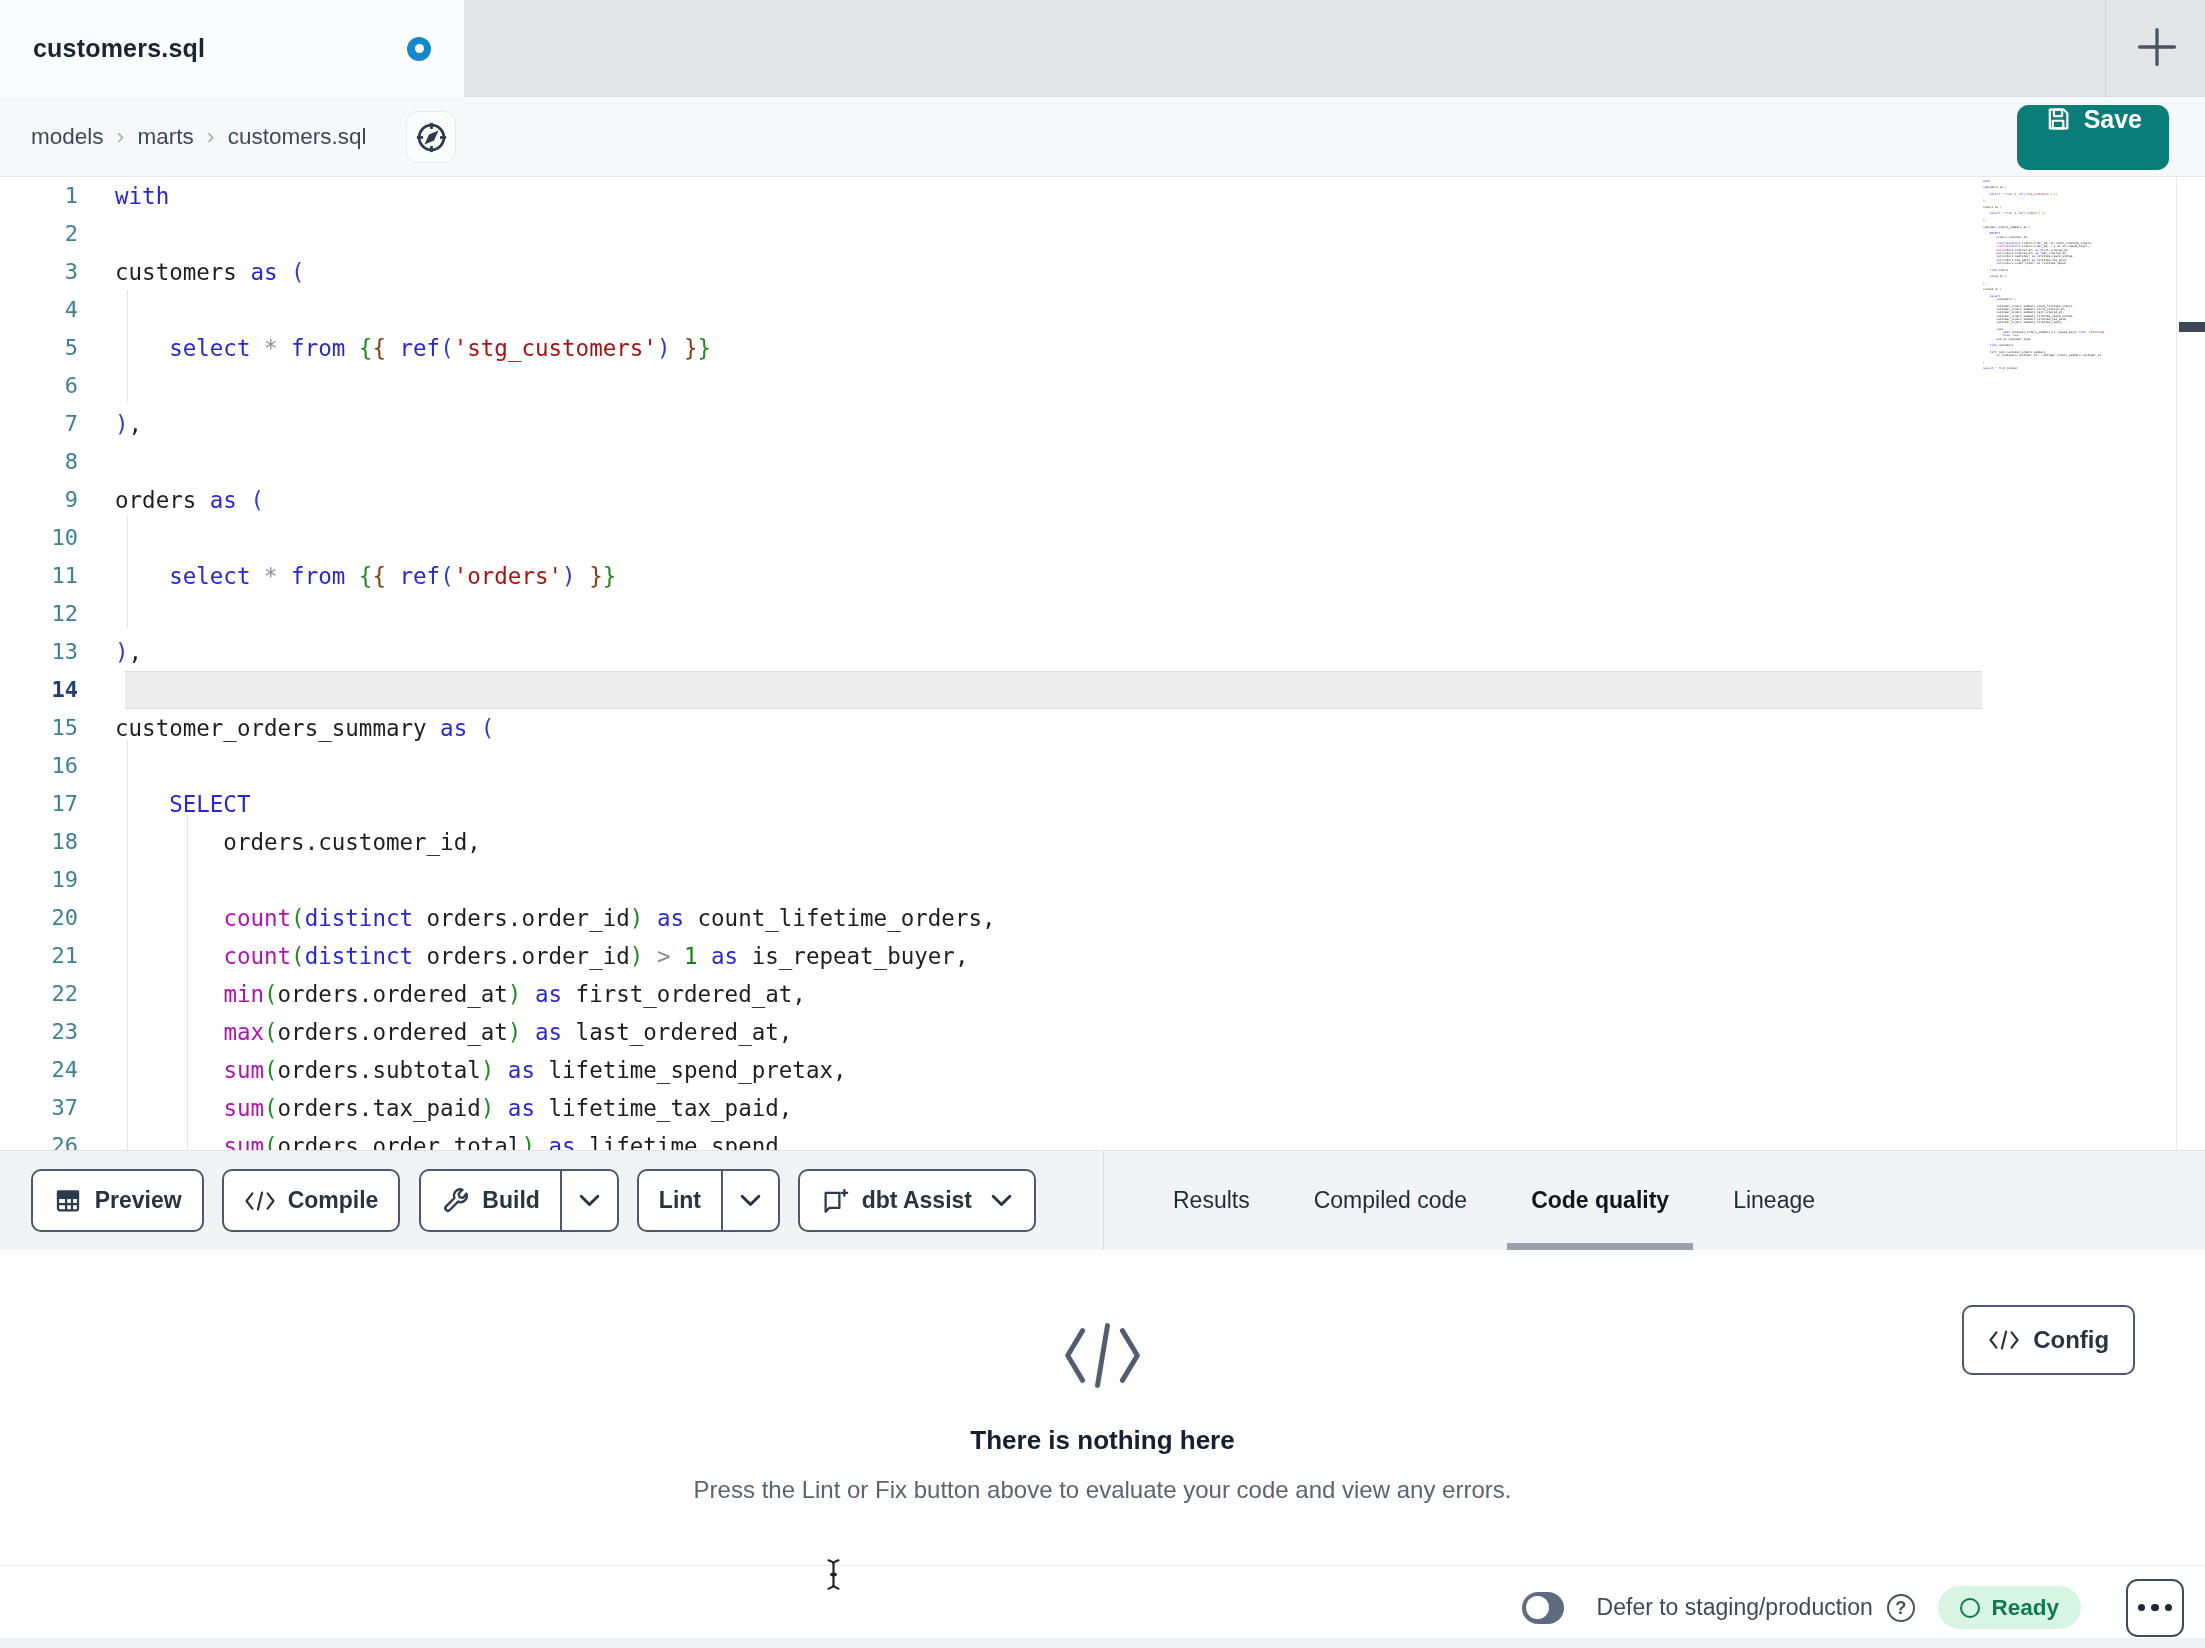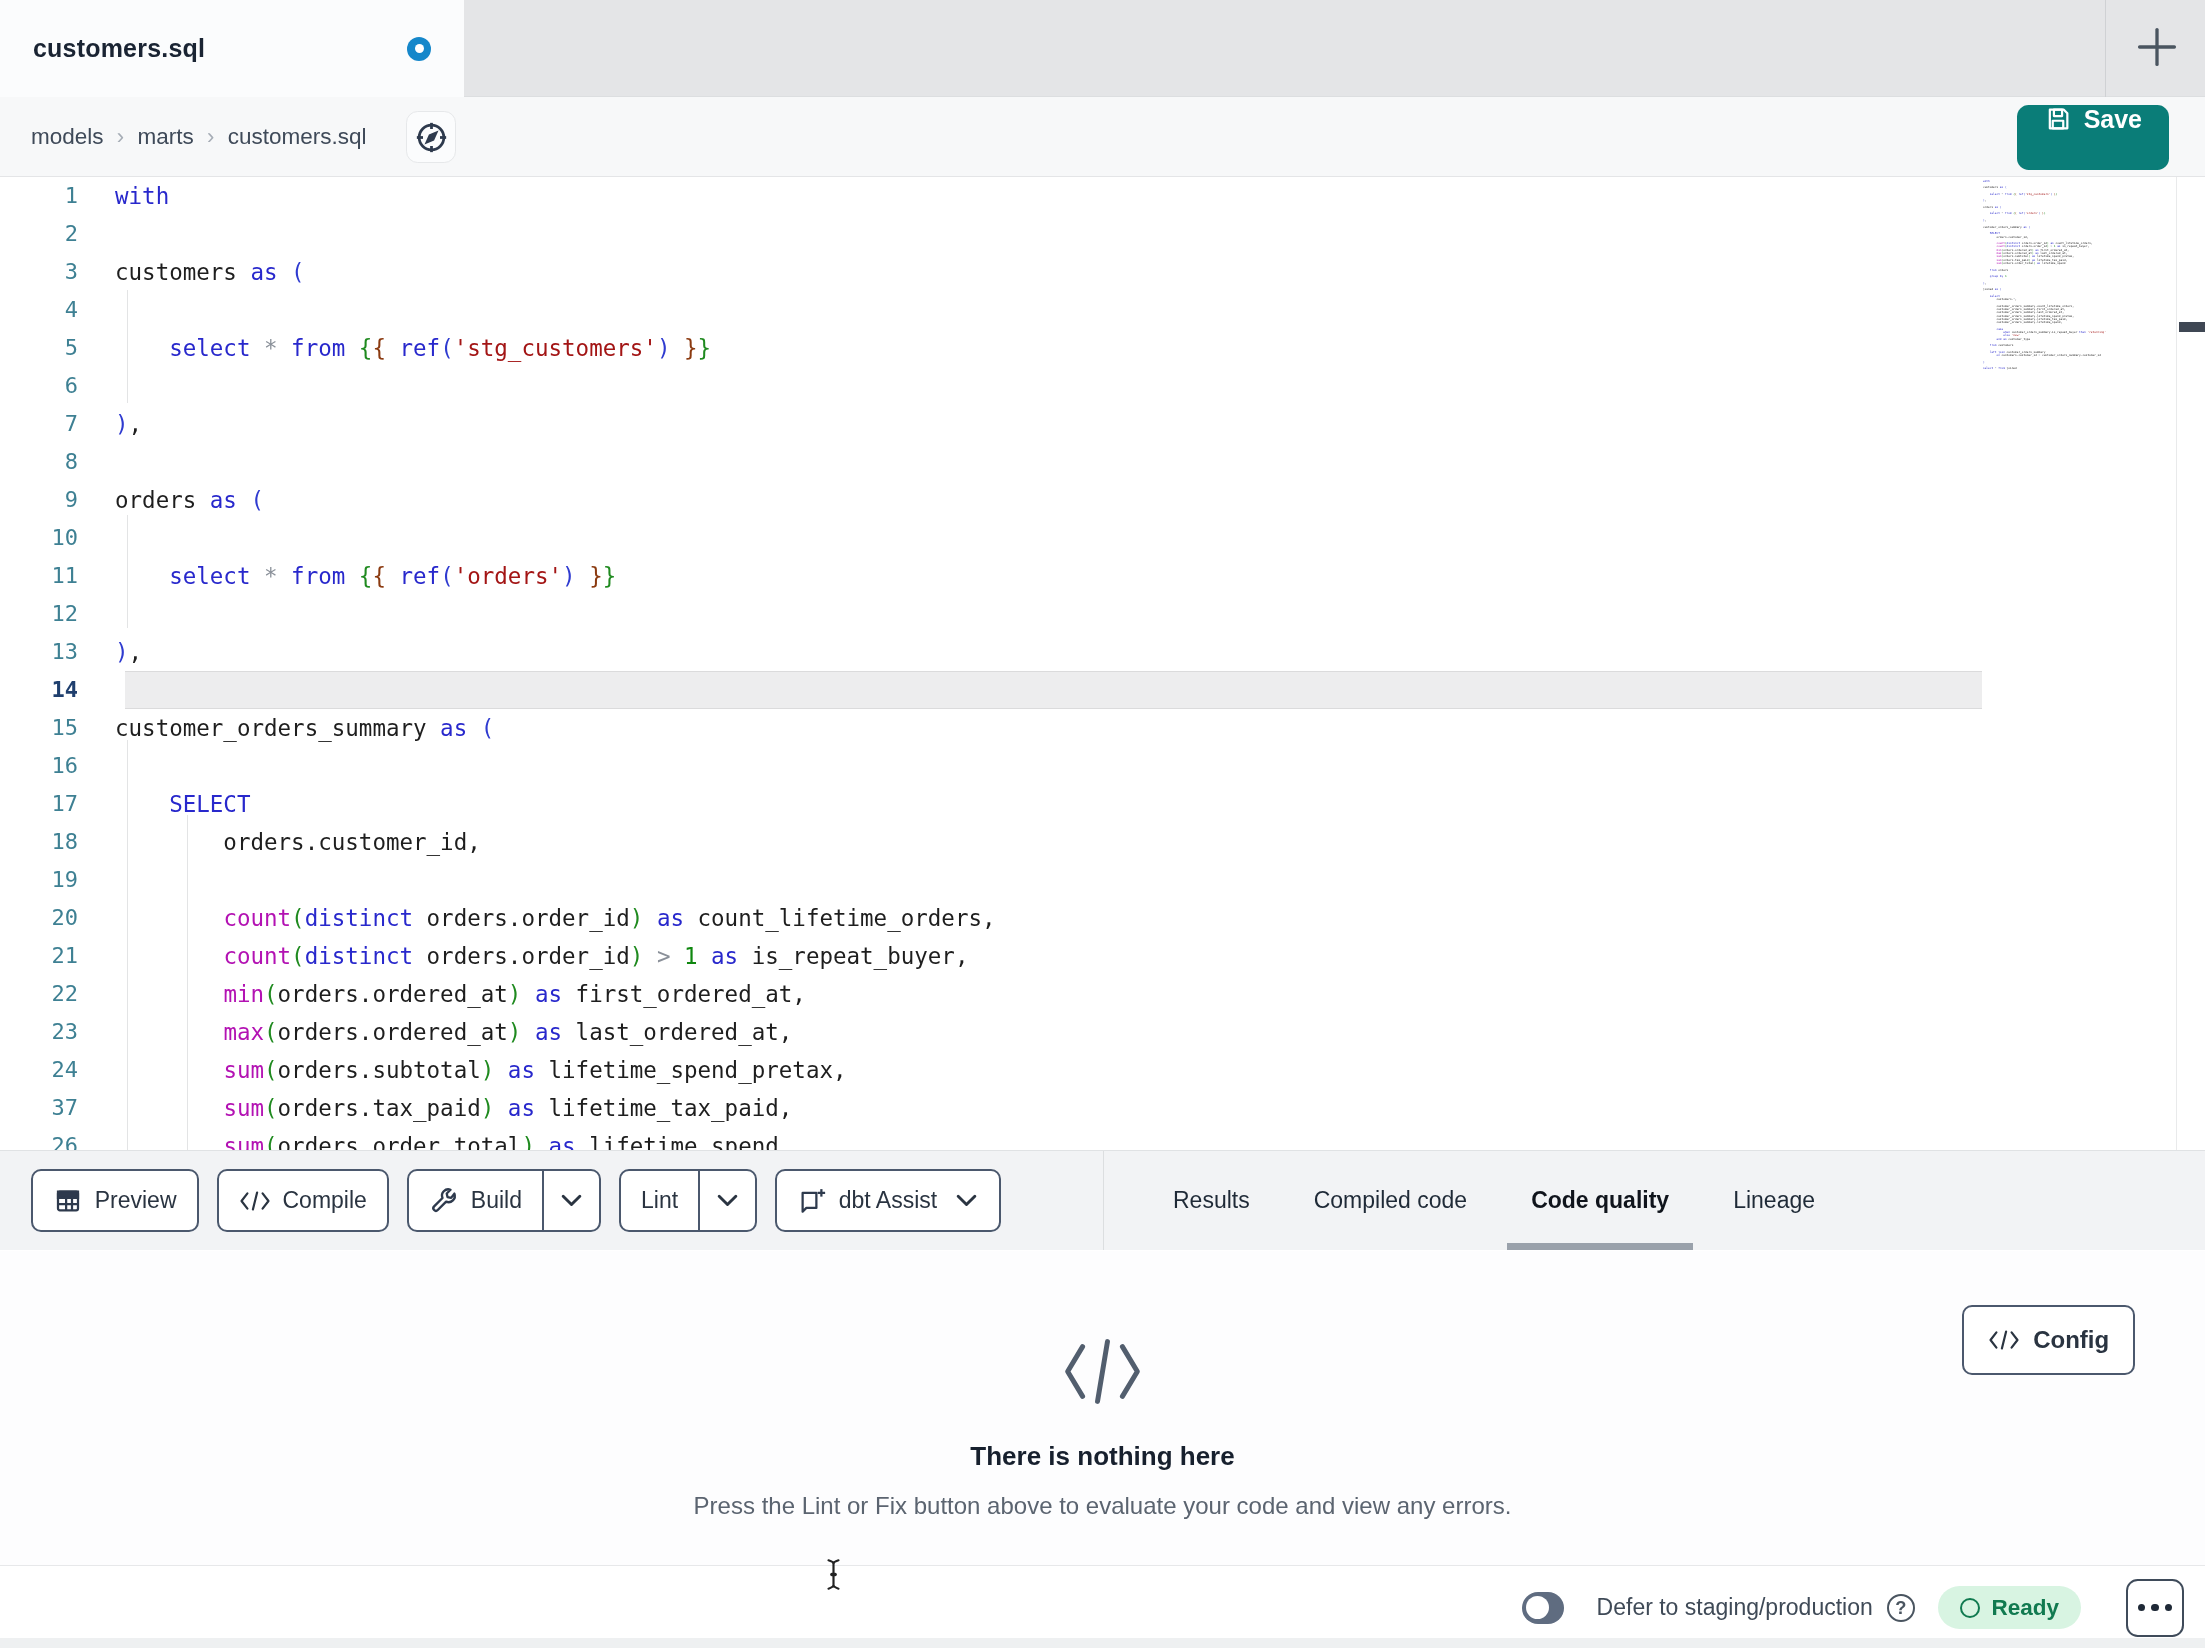--- a/index.html
+++ b/index.html
@@ -31,33 +31,33 @@
   .line.active .ln { color:#1f3f6e; font-weight:700; }
   .line.active .hl { position:absolute; left:125px; right:223px; top:0; bottom:0; background:#ededee; border-top:0.8px solid #dbdbdc; border-bottom:0.8px solid #dbdbdc; z-index:1; }
   .guide { position:absolute; width:0.8px; background:#e3e4e5; z-index:0; }
   .minimap { position:absolute; left:1983px; top:2.5px; width:188px; }
   .minimap pre { font-family:"DejaVu Sans Mono", monospace; font-size:2.8px; line-height:3.3px; white-space:pre; }
   .scroll-divider { position:absolute; left:2176px; top:0; width:0.8px; height:974px; background:#e9eaeb; }
   .scroll-thumb { position:absolute; left:2179px; top:145px; width:27px; height:10px; background:#3f4754; }
   
   .toolbar { position:absolute; left:0; top:1151px; width:2205px; height:99px; background:#f2f3f5; }
   .tb-buttons { position:absolute; left:31px; top:18.3px; display:flex; }
-  .tb-btn { display:flex; align-items:center; height:63px; background:#fff; border:2.1px solid #4b586d; border-radius:10px; margin-right:18.3px; font-size:23px; font-weight:400; color:#2a3441; font-family:"Liberation Sans",sans-serif; cursor:pointer; padding:0; }
+  .tb-btn { display:flex; align-items:center; height:63px; background:#fff; border:2.1px solid #4b586d; border-radius:10px; margin-right:18.3px; font-size:23px; font-weight:700; color:#2a3441; font-family:"Liberation Sans",sans-serif; cursor:pointer; padding:0; }
   .tb-main { display:flex; align-items:center; gap:11.7px; padding:0 20px; height:100%; }
   .tb-seg-sep { width:1.7px; height:100%; background:#4b586d; }
   .tb-chev { display:flex; align-items:center; justify-content:center; width:55px; height:100%; }
   .toolbar-divider { position:absolute; left:1103px; top:0; width:0.8px; height:99px; background:#dcdee0; }
   .rtabs { position:absolute; left:1141px; top:0; height:99px; display:flex; align-items:center; }
   .rtab { position:relative; height:99px; display:flex; align-items:center; padding:0 32px; font-size:23px; color:#1f2a37; cursor:pointer; }
   .rtab.active { font-weight:700; color:#10141c; }
   .rtab.active::after { content:""; position:absolute; left:8.3px; right:8.3px; bottom:0; height:6.7px; background:#9aa1ab; }
   
   .panel { position:absolute; left:0; top:1251px; width:2205px; height:315px; background:#fdfdfe; border-bottom:0.8px solid #e7e8ea; }
   .config-btn { position:absolute; left:1962px; top:54px; width:173px; height:70px; background:#fff; border:2.1px solid #4b586d; border-radius:10px; display:flex; align-items:center; justify-content:center; gap:13.3px; font-size:24px; font-weight:600; color:#2a3441; font-family:"Liberation Sans",sans-serif; cursor:pointer; }
-  .empty { position:absolute; left:0; top:16px; width:2205px; text-align:center; }
+  .empty { position:absolute; left:0; top:0; width:2205px; text-align:center; }
   .empty-icon { margin-top:68px; }
   .empty-title { margin-top:33px; font-size:26px; font-weight:700; color:#17202e; }
   .empty-sub { margin-top:20px; font-size:24px; color:#5b6470; }
   
   .statusbar { position:absolute; left:0; top:1566px; width:2205px; height:83px; background:#fff; display:flex; align-items:center; justify-content:flex-end; padding-right:21px; }
   .switch { width:42px; height:32px; border-radius:16px; background:#5f6c80; position:relative; cursor:pointer; flex:0 0 auto; }
   .switch .knob { position:absolute; left:4.2px; top:4.2px; width:23px; height:23px; border-radius:50%; background:#fff; }
   .defer-label { font-size:23px; color:#3f4a57; margin-left:33px; }
   .help { width:28px; height:28px; border-radius:50%; border:2.1px solid #4a5560; color:#4a5560; font-size:18.3px; font-weight:700; display:flex; align-items:center; justify-content:center; margin-left:14px; cursor:pointer; }
   .ready { height:43px; border-radius:22px; background:var(--ready-bg); color:var(--ready-fg); font-size:22.5px; font-weight:600; display:flex; align-items:center; padding:8px 22px; gap:11.7px; margin-left:23px; }

